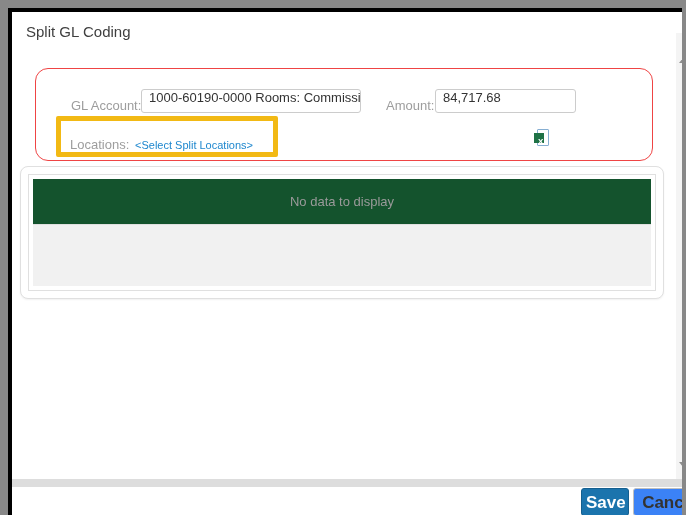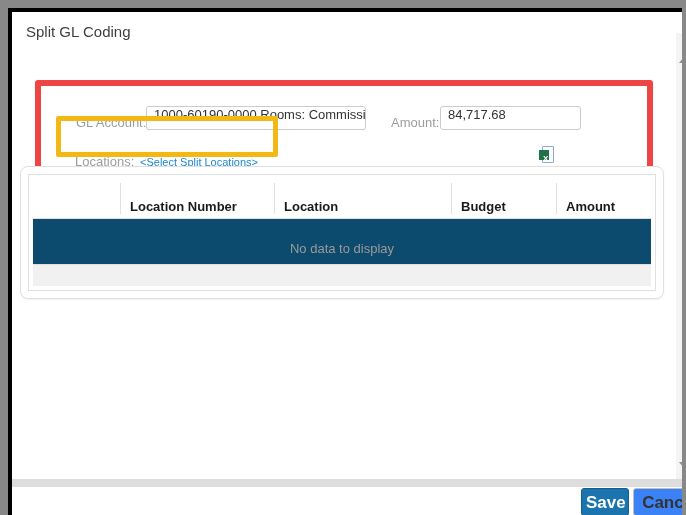--- a/index.html
+++ b/index.html
@@ -24,24 +24,23 @@
     line-height: 20px;
   }
 
   
   .form-panel {
     position: absolute;
     left: 23px;
     top: 56px;
     width: 618px;
     height: 93px;
-    border: 6px solid #ef4444;
-    border-radius: 3px;
-    background: #fff;
-    margin-top: 12px;
+    border: 1px solid #ef4444;
+    border-radius: 13px;
+    background: #fff;
   }
   .fp-label {
     position: absolute;
     font-size: 13px;
     color: #9d9d9d;
     line-height: 16px;
     white-space: nowrap;
   }
   .fp-input {
     position: absolute;
@@ -154,25 +153,25 @@
   }
   .col-0 { width: 84px;  }
   .col-1 { width: 154px; }
   .col-2 { width: 177px; }
   .col-3 { width: 105px; }
   .col-4 { flex: 1; border-right: none !important; }
   .grid-body {
     height: 46px;
     border-bottom: 1px solid #e0e0e0;
     display: flex;
-    align-items: flex-end;
+    align-items: center;
     justify-content: center;
     font-size: 13px;
     color: #9a9a9a;
-    background: #0c4a6e;
+    background: #14532d;
   }
   .grid-footer {
     flex: 1;
     background: #f1f1f1;
   }
 
   
   .scrollbar {
     position: absolute;
     left: 664px;
@@ -259,27 +258,20 @@
     <span class="excel-icon">
       <span class="excel-doc"></span>
       <span class="excel-x">X</span>
     </span>
   </div>
 
   <div class="highlight-box"></div>
 
   <div class="table-panel">
     <div class="grid">
-      <div class="grid-header">
-        <div class="cell col-0"></div>
-        <div class="cell col-1">Location Number</div>
-        <div class="cell col-2">Location</div>
-        <div class="cell col-3">Budget</div>
-        <div class="cell col-4">Amount</div>
-      </div>
       <div class="grid-body">
         <span>No data to display</span>
       </div>
       <div class="grid-footer"></div>
     </div>
   </div>
 
   <div class="scrollbar">
     <span class="sb-btn sb-up">
         <span class="tri-up"></span>

